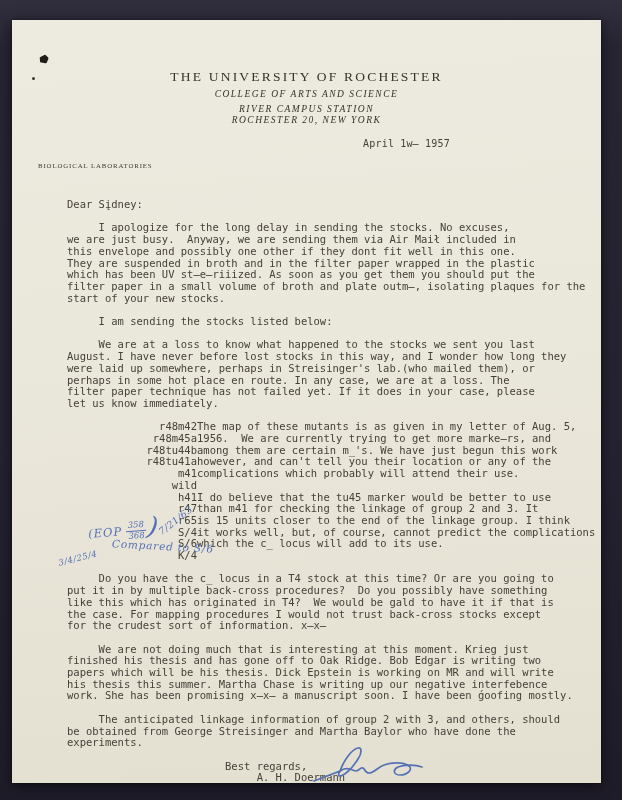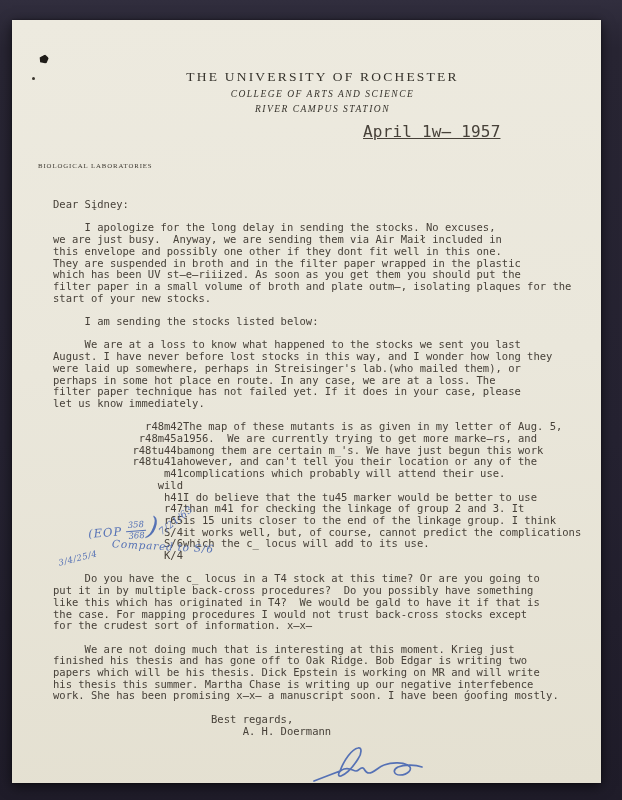--- a/index.html
+++ b/index.html
@@ -21,37 +21,37 @@
     position:absolute; left:27px; top:35px; width:10px; height:9px;
     background:#201d19; transform:rotate(-18deg);
     clip-path:polygon(15% 15%, 75% 0%, 100% 50%, 60% 100%, 5% 65%);
   }
   .speck {
     position:absolute; left:20px; top:57px; width:3px; height:3px;
     border-radius:50%; background:#3a352e;
   }
   
   .letterhead {
-    position:absolute; top:50px; left:16px; width:100%; text-align:center;
+    position:absolute; top:50px; left:0; width:100%; text-align:center;
     font-family:"Liberation Serif","DejaVu Serif",serif; color:#36332c;
   }
   .lh1 { font-size:13.5px; line-height:14px; letter-spacing:2.2px; margin:0 0 5px 0; font-weight:500; }
   .lh2 { font-size:9.5px;  line-height:10px; letter-spacing:1.5px; margin:0 0 5px 0;font-style:italic; }
   .lh2:nth-child(3){ margin-bottom:1px; }
   .dateline {
-    position:absolute; left:351px; top:102px;
-    font-size:16px; color:#474139; letter-spacing:0.2px;text-decoration:underline;
+    position:absolute; left:351px; top:118px;
+    font-size:10px; color:#474139; letter-spacing:0.2px;
   }
   .dept {
     position:absolute; left:26px; top:142px;
     font-family:"Liberation Serif","DejaVu Serif",serif;
     font-size:6.8px; letter-spacing:0.9px; color:#3d3931;
   }
   
-  .body { position:absolute; left:41px; top:179px; width:542px; }
+  .body { position:absolute; left:55px; top:179px; width:542px; }
   .t {
     font-family:"DejaVu Sans Mono", monospace;
     font-size:10.5px; line-height:11.7px; color:#474139;
     white-space:pre-wrap; margin:0 0 11.7px 0;
   }
   .listrow { display:flex; margin:0 0 11.7px 0; }
   .listrow .t { margin:0; }
   .labels { width:130px; flex:0 0 130px;text-align:right; }
   .notes { flex:1; }
   
@@ -73,20 +73,21 @@
 <div class="scene">
   <div class="paper">
 
     <div class="blot"></div>
     <div class="speck"></div>
 
     <div class="letterhead">
       <div class="lh1">THE UNIVERSITY OF ROCHESTER</div>
       <div class="lh2">COLLEGE OF ARTS AND SCIENCE</div>
       <div class="lh2">RIVER CAMPUS STATION</div>
+      <div class="lh2">ROCHESTER 20, NEW YORK</div>
     </div>
 
     <div class="dateline">April 1w̶ 1957</div>
     <div class="dept">BIOLOGICAL LABORATORIES</div>
 
     <div class="body">
       <div class="t">Dear Sįdney:</div>
       <div class="t">     I apologize for the long delay in sending the stocks. No excuses,
 we are just busy.  Anyway, we are sending them via Air Maił included in
 this envelope and possibly one other if they dont fit well in this one.
@@ -129,20 +130,23 @@
       <div class="t">     Do you have the c̲ locus in a T4 stock at this time? Or are you going to
 put it in by multiple back-cross procedures?  Do you possibly have something
 like this which has originated in T4?  We would be gald to have it if that is
 the case. For mapping procedures I would not trust back-cross stocks except
 for the crudest sort of information. x̶x̶</div>
       <div class="t">     We are not doing much that is interesting at this moment. Krieg just
 finished his thesis and has gone off to Oak Ridge. Bob Edgar is writing two
 papers which will be his thesis. Dick Epstein is working on MR and will write
 his thesis this summer. Martha Chase is writing up our negative interfebence
 work. She has been promising x̶x̶ a manuscript soon. I have been ǵoofing mostly.</div>
+      <div class="t">     The anticipated linkage information of group 2 with 3, and others, should
+be obtained from George Streisinger and Martha Baylor who have done the
+experiments.</div>
       <div class="t">                         Best regards,
                               A. H. Doermann</div>
     </div>
 
     <div class="hand eop">
       <span class="eop-open">(EOP</span>
       <span class="frac">
         <span class="num">358</span>
         <span class="den">368</span>
       </span>

